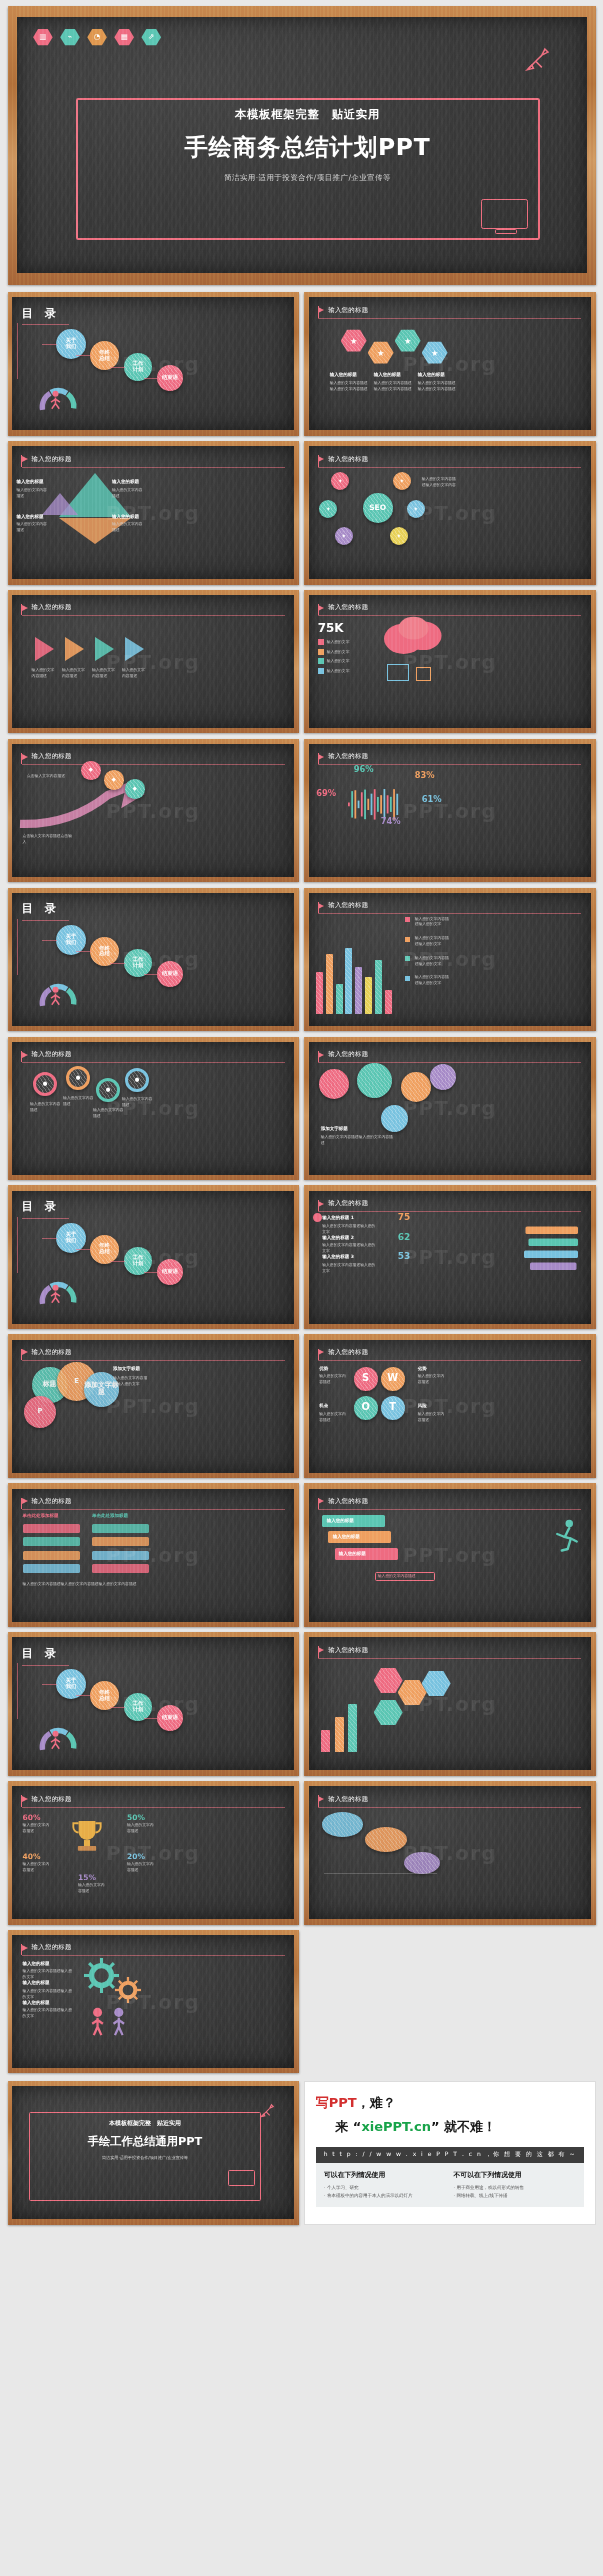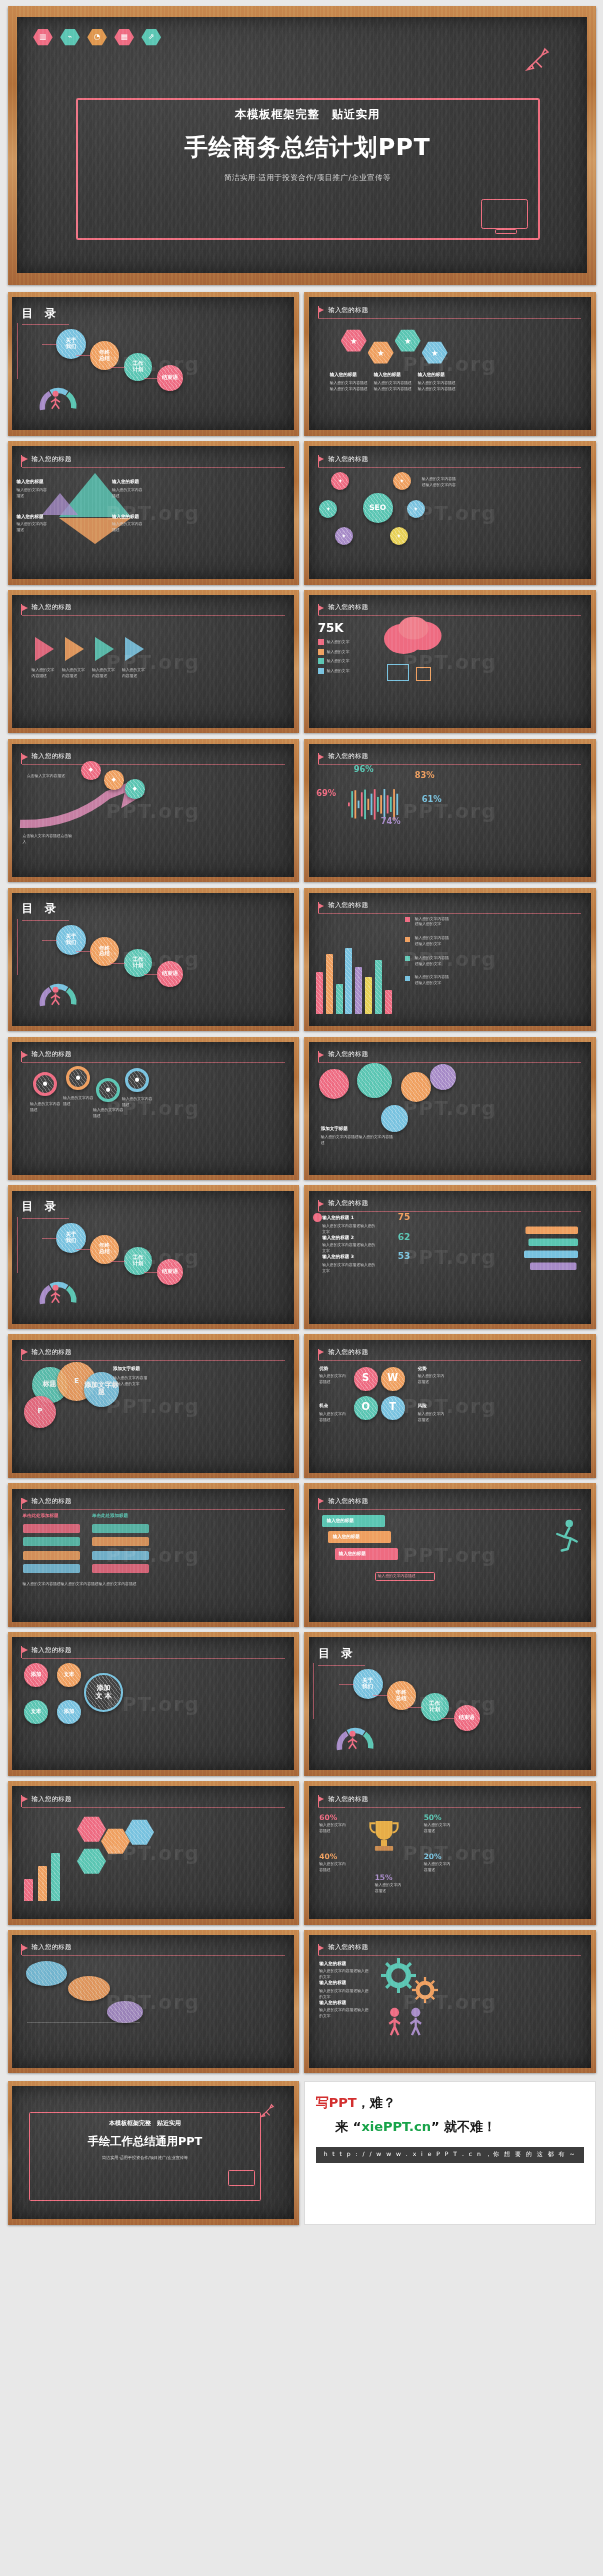--- a/index.html
+++ b/index.html
@@ -716,45 +716,20 @@
               <circle cx="20" cy="6" r="5" fill="#5ec7b5"></circle>
               <path d="M20 12 L14 24 L22 26 L18 40 M14 24 L4 20 M22 26 L30 30 M18 40 L10 42" stroke="#5ec7b5" stroke-width="3.2" fill="none" stroke-linecap="round"></path>
             </svg></div>
           <div style="position:absolute;left:66px;top:83px;width:60px;height:9px;border:0.8px solid #ef7283;border-radius:1.5px;"></div>
       <div class="minitext" style="left:69px;top:84px;color:#ef9aa8;">输入您的文字内容描述</div>
        <div class="wm">PPT.org</div>
      </div>
       </div>
       <div class="frame thumb-frame">
      <div class="board thumb">
-       <div class="t-head">
-      <span class="flag"></span>
-      <span class="t-title">输入您的标题</span>
-    </div>
-          <div class="t-rule"></div>
-       <div class="circ" style="left:72px;top:36px;width:39px;height:39px;background:transparent;border:2.3px solid #7cc4e0;color:#fff;font-size:6.8px;white-space:pre-line;">
-    <em>添加
-文 本</em></div>
-          <div class="circ" style="left:12px;top:26px;width:24px;height:24px;background:#ef6f85;font-size:5.3px;">
-        <em>添加</em>
-          </div>
-          <div class="circ" style="left:12px;top:63px;width:24px;height:24px;background:#5ec7b5;font-size:5.3px;">
-        <em>文本</em>
-          </div>
-          <div class="circ" style="left:45px;top:26px;width:24px;height:24px;background:#f0a263;font-size:5.3px;">
-        <em>文本</em>
-          </div>
-          <div class="circ" style="left:45px;top:63px;width:24px;height:24px;background:#7cc4e0;font-size:5.3px;">
-        <em>添加</em>
-          </div>
-       <div class="wm">PPT.org</div>
-     </div>
-      </div>
-      <div class="frame thumb-frame">
-     <div class="board thumb">
        <div>
       <div class="toc-title">目 录</div>
       <div class="toc-rule"></div>
           </div>
        <div class="vline" style="left:4.5px;top:26px;height:56px;"></div>
           <div class="circ" style="left:44px;top:32px;width:30px;height:30px;background:#7cc4e0;font-size:5.3px;white-space:pre-line;">
       <em>关于
 我们</em></div>
           <div class="arrowline" style="left:30px;top:47px;width:15px;"></div>
           <div class="circ" style="left:78px;top:44px;width:29px;height:29px;background:#f0a263;font-size:5.3px;white-space:pre-line;">
@@ -918,17 +893,29 @@
     </div>
 
     <div class="ad">
       <div class="ad-l1">
         <b>写PPT</b><span>，难？</span>
       </div>
       <div class="ad-l2">
         <span>来 “</span><b>xiePPT.cn</b><span>” 就不难！</span>
       </div>
       <div class="ad-bar">h t t p : / / w w w . x i e P P T . c n ，你 想 要 的 这 都 有 ~</div>
+      <div class="ad-cols">
+        <div>
+          <div class="ad-h">可以在下列情况使用</div>
+          <div class="ad-li">· 个人学习、研究</div>
+          <div class="ad-li">· 将本模板中的内容用于本人的演示以幻灯片</div>
+        </div>
+        <div>
+          <div class="ad-h">不可以在下列情况使用</div>
+          <div class="ad-li">· 用于商业用途，或以何形式的转售</div>
+          <div class="ad-li">· 网络转载、线上/线下传播</div>
+        </div>
+      </div>
     </div>
 
   </div>
 </div>
 
 
 </body></html>

